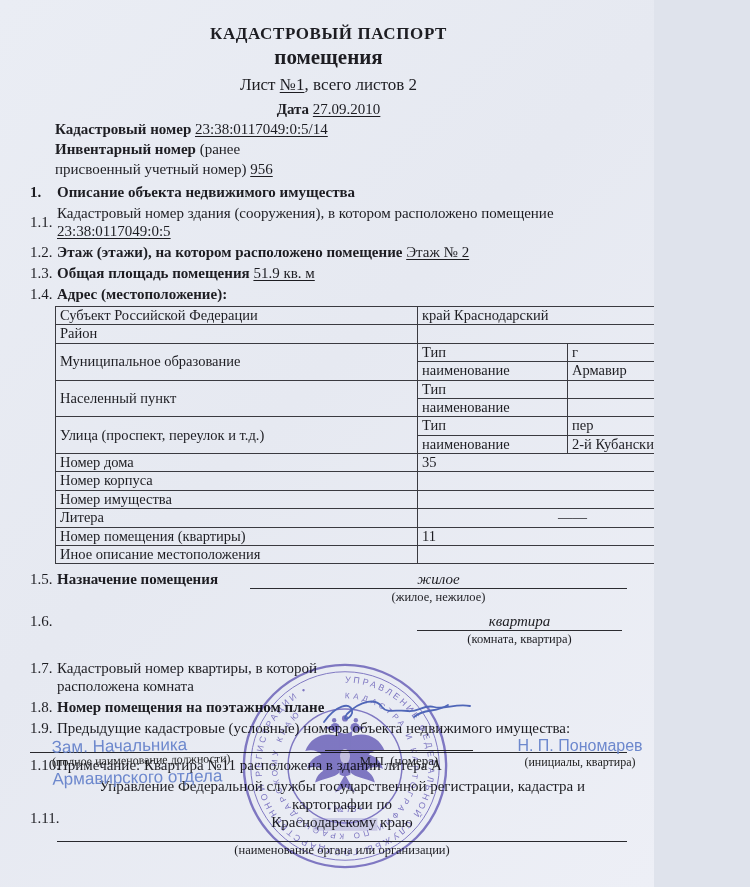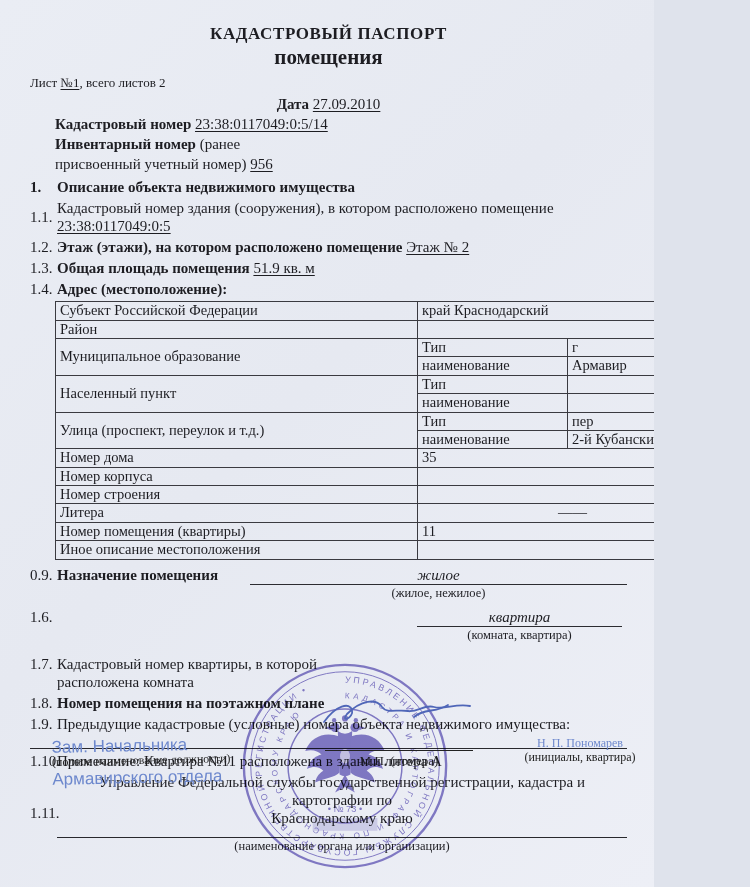--- a/index.html
+++ b/index.html
@@ -8,21 +8,21 @@
   .page {
     position:relative; width:654px; height:887px; overflow:hidden;
     background:linear-gradient(135deg,#eaedf4 0%, #e6e9f1 45%, #edeff6 100%);
     font-family:"Liberation Serif", serif; color:#1d1d22; font-size:15px; line-height:1.2;
     padding:24px 27px 0 30px;
   }
   .b { font-weight:bold; }
   .u { text-decoration:underline; text-underline-offset:2px; }
   .title { text-align:center; font-weight:bold; font-size:17px; letter-spacing:.6px; }
   .subtitle { text-align:center; font-weight:bold; font-size:21px; margin-top:1px; }
-  .sheet { text-align:left; font-size:13px; margin-top:4px; }
+  .sheet { text-align:center; font-size:17px; margin-top:4px; }
   .dateline { text-align:center; font-size:15px; margin-top:5px; }
   .kv { margin-left:25px; margin-top:2px; }
   .item { display:flex; margin-top:3px; }
   .num { flex:none; width:27px; font-size:15px; }
   .grow { flex:1; }
   .item-center .num { align-self:center; }
   .sect { margin-top:5px; }
   
   table.addr { border-collapse:collapse; margin:3px 0 0 25px; width:668px; table-layout:fixed; }
   table.addr td { border:1.5px solid #3a3a40; height:17px; padding:0 4px; font-size:14.5px; overflow:hidden; white-space:nowrap; }
@@ -36,21 +36,21 @@
   .center-lines { text-align:center; border-bottom:1.6px solid #28282d; padding-bottom:10px; }
   
   .sig-left { position:absolute; left:52px; top:736px; transform:rotate(-1.2deg);
               font-family:"Liberation Sans", sans-serif; z-index:6; }
   .ink { color:#6d88cd; font-size:17px; }
   .cap { font-family:"Liberation Serif", serif; color:#222; font-size:12px; margin-top:-3px; }
   .sig-center { position:absolute; left:325px; top:714px; width:148px; text-align:center; z-index:6; }
   .sig-space { height:37px; border-bottom:1.6px solid #222; }
   .mp { font-size:13px; margin-top:2px; }
   .sig-right { position:absolute; left:505px; top:736px; width:150px; text-align:center; z-index:6; }
-  .sig-right .ink { font-size:12px; font-family:Liberation Serif, serif; }
+  .sig-right .ink { font-size:16px; font-family:Liberation Sans, sans-serif; }
   .sig-right .cap { margin-top:0; }
   .autograph { position:absolute; left:318px; top:695px; z-index:7; }
   .stamp { position:absolute; left:237px; top:658px; width:216px; height:216px;
            opacity:.88; mix-blend-mode:multiply; z-index:5; }
 </style>
 </head>
 <body>
 
 <div class="page">
 
@@ -137,40 +137,40 @@
         </tr>
     <tr>
           <td>Номер дома</td>
           <td colspan="2">35</td>
         </tr>
     <tr>
           <td>Номер корпуса</td>
           <td colspan="2"></td>
         </tr>
     <tr>
-          <td>Номер строения</td>
+          <td>Номер имущества</td>
           <td colspan="2"></td>
         </tr>
     <tr>
           <td>Литера</td>
           <td colspan="2" class="dash-cell">——</td>
         </tr>
     <tr>
           <td>Номер помещения (квартиры)</td>
           <td colspan="2">11</td>
         </tr>
     <tr>
           <td>Иное описание местоположения</td>
           <td colspan="2"></td>
         </tr>
   </tbody>
     </table>
 
   <div class="item" style="margin-top:6px">
-    <span class="num">0.9.</span>
+    <span class="num">1.5.</span>
     <div class="grow" style="display:flex">
       <span class="b">Назначение помещения</span>
       <div class="uval uval-15">
         <div class="uv">жилое</div>
         <div class="hint">(жилое, нежилое)</div>
       </div>
     </div>
   </div>
 
   <div class="item" style="margin-top:7px">

